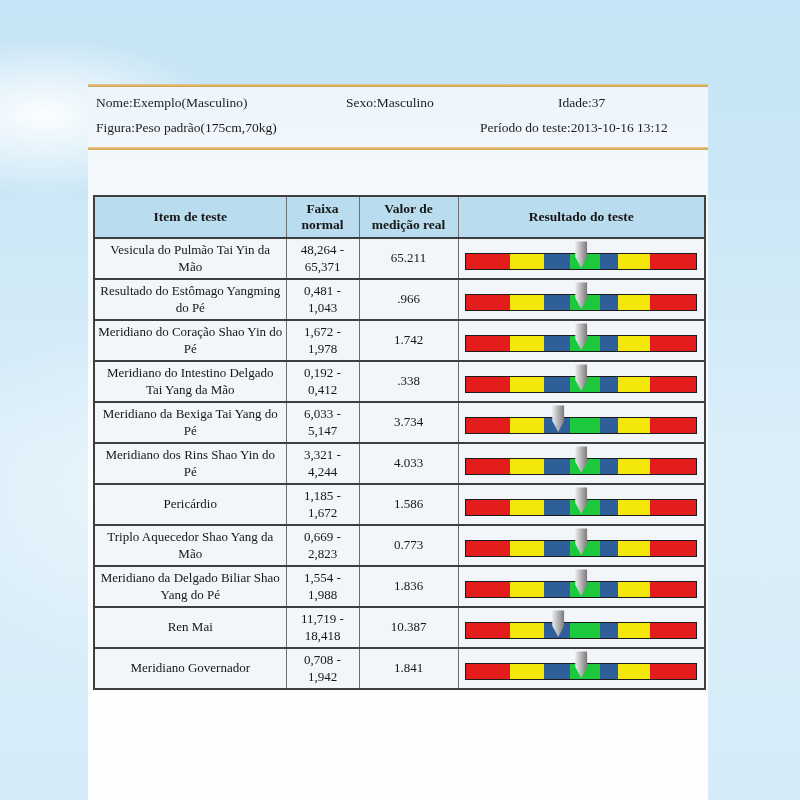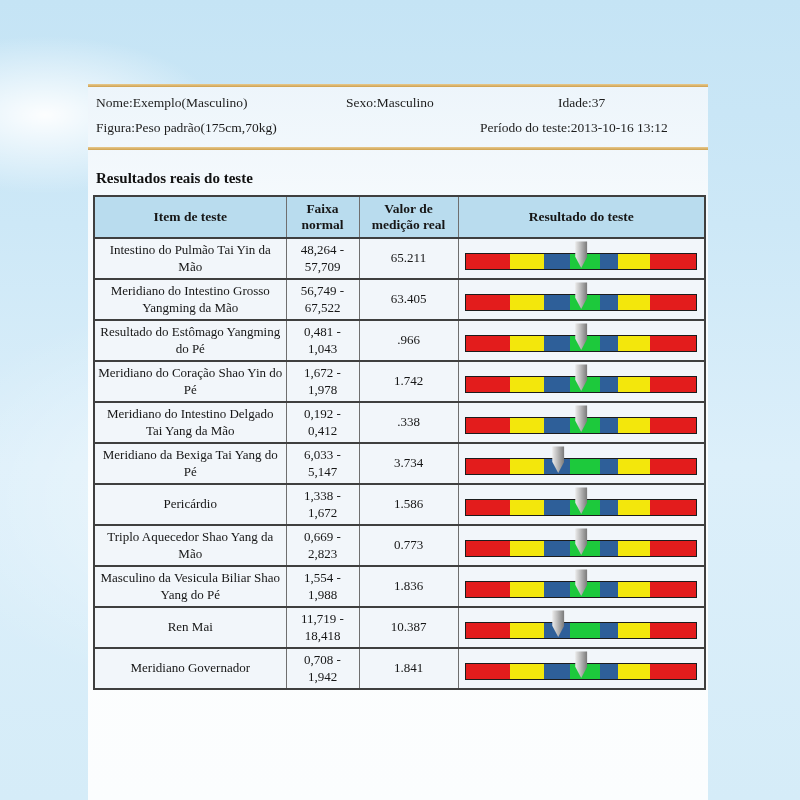--- a/index.html
+++ b/index.html
@@ -60,59 +60,41 @@
   <div class="rule top"></div>
 
   <span class="meta" style="left:8px;top:11px">Nome:Exemplo(Masculino)</span>
   <span class="meta" style="left:258px;top:11px">Sexo:Masculino</span>
   <span class="meta" style="left:470px;top:11px">Idade:37</span>
   <span class="meta" style="left:8px;top:36px">Figura:Peso padrão(175cm,70kg)</span>
   <span class="meta" style="left:392px;top:36px">Período do teste:2013-10-16 13:12</span>
 
   <div class="rule mid"></div>
 
-  <div class="title">Resultados reais do teste</div>
 
   <table class="results">
     <colgroup>
         <col class="c-item">
         <col class="c-range">
         <col class="c-value">
         <col class="c-result">
       </colgroup>
     <thead>
       <tr>
         <th>Item de teste</th>
         <th>Faixa normal</th>
         <th>Valor de medição real</th>
         <th>Resultado do teste</th>
       </tr>
     </thead>
     <tbody id="rows-body">
         <tr>
-    <td>Intestino do Pulmão Tai Yin da Mão</td>
-    <td>48,264 - 57,709</td>
+    <td>Vesicula do Pulmão Tai Yin da Mão</td>
+    <td>48,264 - 65,371</td>
     <td>65.211</td>
-    <td>
-      <div class="bar-wrap">
-        <div class="seg" style="width: 19%; background: rgb(227, 28, 28);"></div>
-              <div class="seg" style="width: 15%; background: rgb(243, 231, 12);"></div>
-              <div class="seg" style="width: 11%; background: rgb(46, 95, 153);"></div>
-              <div class="seg" style="width: 13%; background: rgb(29, 201, 60);"></div>
-              <div class="seg" style="width: 8%; background: rgb(46, 95, 153);"></div>
-              <div class="seg" style="width: 14%; background: rgb(243, 231, 12);"></div>
-              <div class="seg" style="width: 20%; background: rgb(227, 28, 28);"></div>
-              <div class="marker" style="left: 50%;"></div>
-      </div>
-    </td>
-  </tr>
-        <tr>
-    <td>Meridiano do Intestino Grosso Yangming da Mão</td>
-    <td>56,749 - 67,522</td>
-    <td>63.405</td>
     <td>
       <div class="bar-wrap">
         <div class="seg" style="width: 19%; background: rgb(227, 28, 28);"></div>
               <div class="seg" style="width: 15%; background: rgb(243, 231, 12);"></div>
               <div class="seg" style="width: 11%; background: rgb(46, 95, 153);"></div>
               <div class="seg" style="width: 13%; background: rgb(29, 201, 60);"></div>
               <div class="seg" style="width: 8%; background: rgb(46, 95, 153);"></div>
               <div class="seg" style="width: 14%; background: rgb(243, 231, 12);"></div>
               <div class="seg" style="width: 20%; background: rgb(227, 28, 28);"></div>
               <div class="marker" style="left: 50%;"></div>
@@ -181,22 +163,39 @@
               <div class="seg" style="width: 11%; background: rgb(46, 95, 153);"></div>
               <div class="seg" style="width: 13%; background: rgb(29, 201, 60);"></div>
               <div class="seg" style="width: 8%; background: rgb(46, 95, 153);"></div>
               <div class="seg" style="width: 14%; background: rgb(243, 231, 12);"></div>
               <div class="seg" style="width: 20%; background: rgb(227, 28, 28);"></div>
               <div class="marker" style="left: 40%;"></div>
       </div>
     </td>
   </tr>
         <tr>
+    <td>Meridiano dos Rins Shao Yin do Pé</td>
+    <td>3,321 - 4,244</td>
+    <td>4.033</td>
+    <td>
+      <div class="bar-wrap">
+        <div class="seg" style="width: 19%; background: rgb(227, 28, 28);"></div>
+              <div class="seg" style="width: 15%; background: rgb(243, 231, 12);"></div>
+              <div class="seg" style="width: 11%; background: rgb(46, 95, 153);"></div>
+              <div class="seg" style="width: 13%; background: rgb(29, 201, 60);"></div>
+              <div class="seg" style="width: 8%; background: rgb(46, 95, 153);"></div>
+              <div class="seg" style="width: 14%; background: rgb(243, 231, 12);"></div>
+              <div class="seg" style="width: 20%; background: rgb(227, 28, 28);"></div>
+              <div class="marker" style="left: 50%;"></div>
+      </div>
+    </td>
+  </tr>
+        <tr>
     <td>Pericárdio</td>
-    <td>1,338 - 1,672</td>
+    <td>1,185 - 1,672</td>
     <td>1.586</td>
     <td>
       <div class="bar-wrap">
         <div class="seg" style="width: 19%; background: rgb(227, 28, 28);"></div>
               <div class="seg" style="width: 15%; background: rgb(243, 231, 12);"></div>
               <div class="seg" style="width: 11%; background: rgb(46, 95, 153);"></div>
               <div class="seg" style="width: 13%; background: rgb(29, 201, 60);"></div>
               <div class="seg" style="width: 8%; background: rgb(46, 95, 153);"></div>
               <div class="seg" style="width: 14%; background: rgb(243, 231, 12);"></div>
               <div class="seg" style="width: 20%; background: rgb(227, 28, 28);"></div>
@@ -215,21 +214,21 @@
               <div class="seg" style="width: 11%; background: rgb(46, 95, 153);"></div>
               <div class="seg" style="width: 13%; background: rgb(29, 201, 60);"></div>
               <div class="seg" style="width: 8%; background: rgb(46, 95, 153);"></div>
               <div class="seg" style="width: 14%; background: rgb(243, 231, 12);"></div>
               <div class="seg" style="width: 20%; background: rgb(227, 28, 28);"></div>
               <div class="marker" style="left: 50%;"></div>
       </div>
     </td>
   </tr>
         <tr>
-    <td>Masculino da Vesicula Biliar Shao Yang do Pé</td>
+    <td>Meridiano da Delgado Biliar Shao Yang do Pé</td>
     <td>1,554 - 1,988</td>
     <td>1.836</td>
     <td>
       <div class="bar-wrap">
         <div class="seg" style="width: 19%; background: rgb(227, 28, 28);"></div>
               <div class="seg" style="width: 15%; background: rgb(243, 231, 12);"></div>
               <div class="seg" style="width: 11%; background: rgb(46, 95, 153);"></div>
               <div class="seg" style="width: 13%; background: rgb(29, 201, 60);"></div>
               <div class="seg" style="width: 8%; background: rgb(46, 95, 153);"></div>
               <div class="seg" style="width: 14%; background: rgb(243, 231, 12);"></div>

